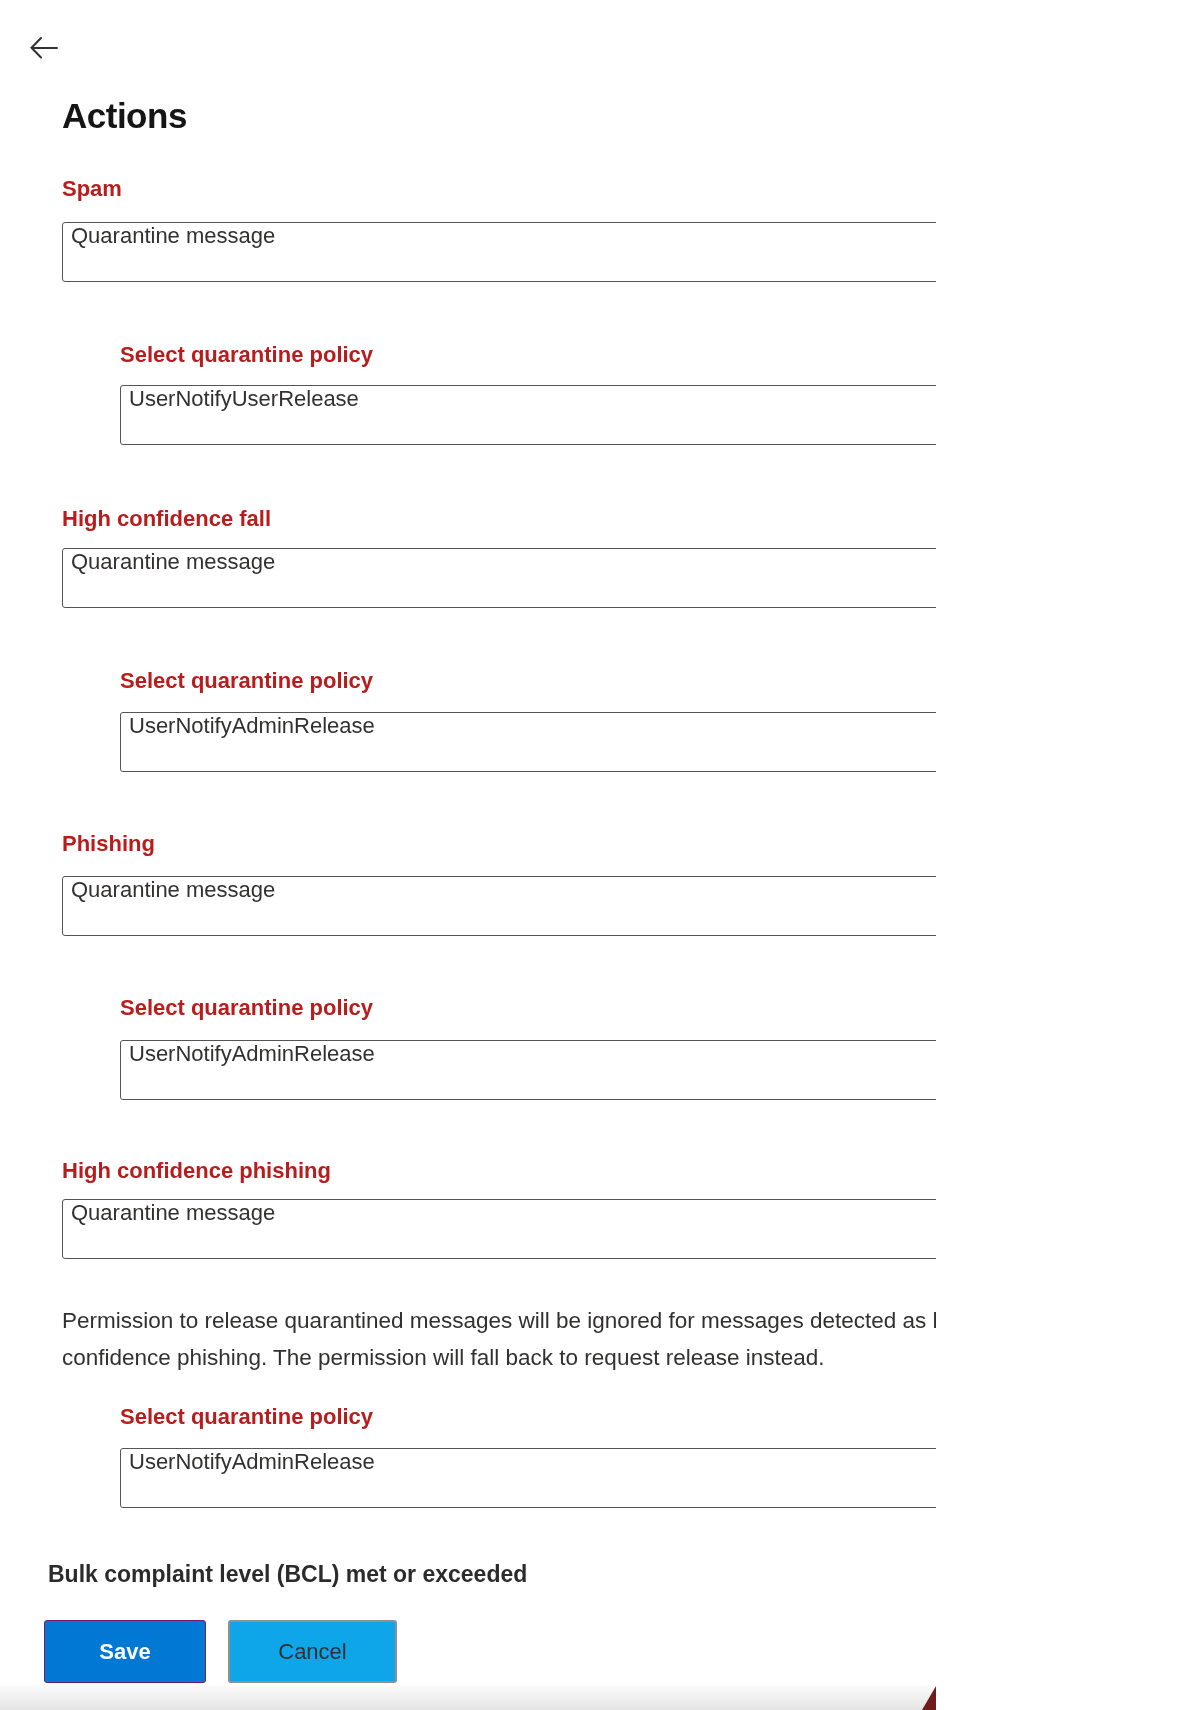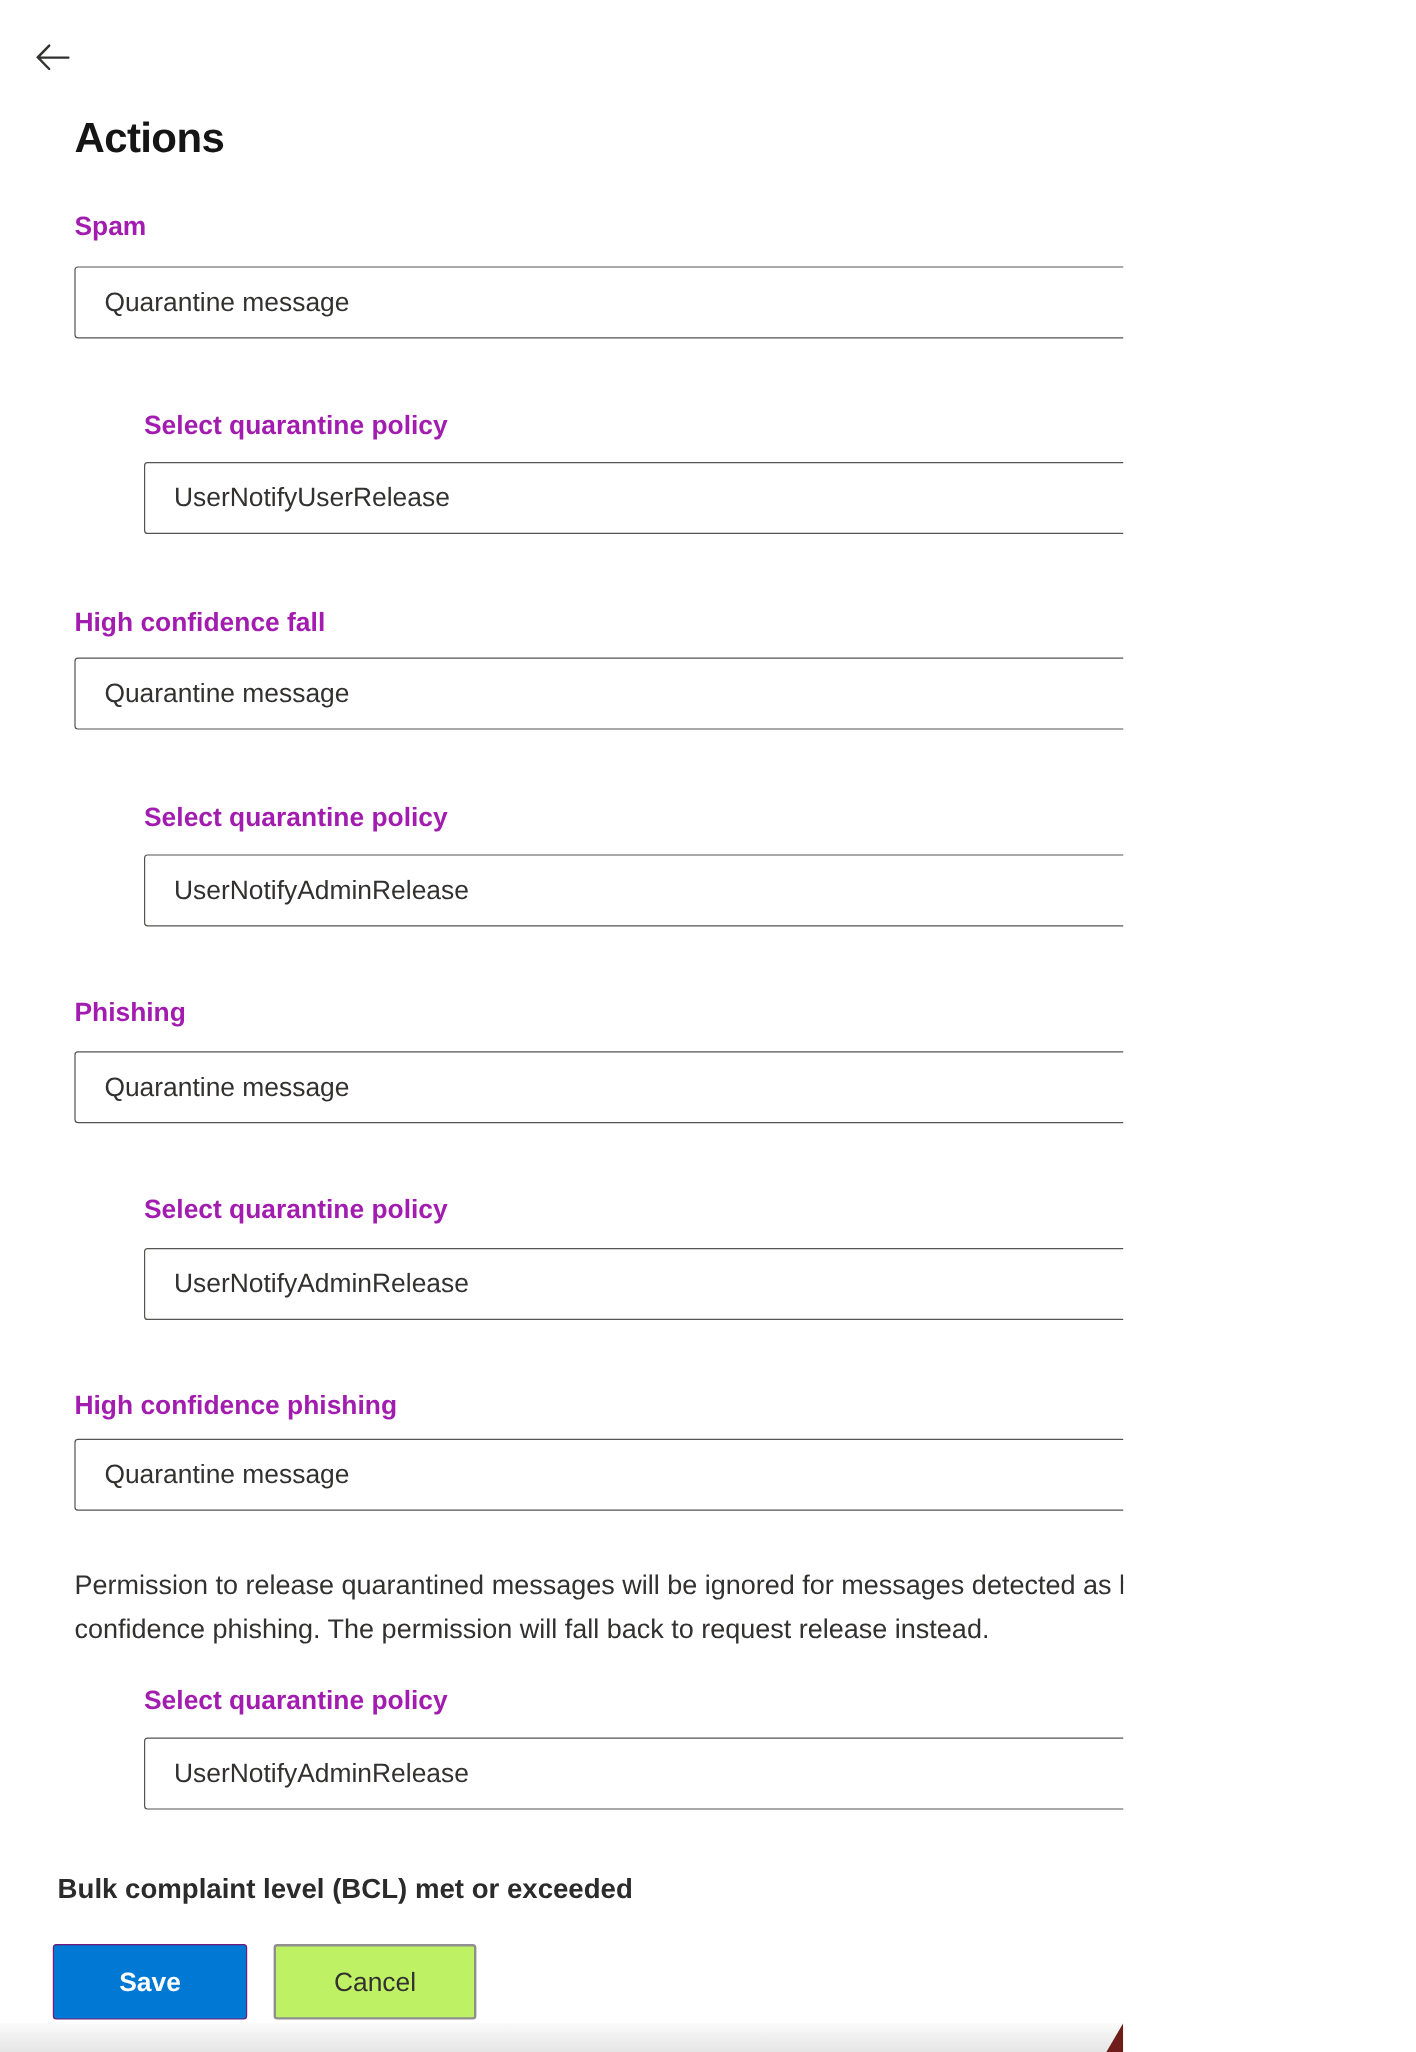--- a/index.html
+++ b/index.html
@@ -16,32 +16,32 @@
     background:transparent;border:none;padding:0;margin:0;
     cursor:pointer;display:flex;align-items:center;justify-content:center;
   }
   .page-title{
     position:absolute;left:62px;top:96px;
     font-size:35px;font-weight:700;color:#151515;
     letter-spacing:-0.5px;
   }
   .field-label{
     position:absolute;
-    font-size:22px;font-weight:600;color:#a21caf;
+    font-size:22px;font-weight:600;color:#b91c1c;
     white-space:nowrap;
   }
   .dropdown{
     position:absolute;
     height:60px;
     background:#ffffff;
     border:1.5px solid #565452;
     border-radius:3px;
     box-sizing:border-box;
-    display:flex;align-items:center;
-    padding-left:24px;padding-right:60px;
+    display:flex;
+    padding-left:8px;padding-right:60px;
     cursor:pointer;
   }
   .dropdown .value{
     font-size:22px;color:#323130;white-space:nowrap;
   }
   .dropdown .chev{
     position:absolute;right:22px;top:50%;
     transform:translateY(-50%);
   }
   .note{
@@ -58,21 +58,21 @@
     display:flex;align-items:center;justify-content:center;
     font-size:22px;border-radius:3px;box-sizing:border-box;cursor:pointer;
     font-family:inherit;
   }
   .btn-save{
     left:44px;width:162px;
     background:#0078d4;border:1px solid #701a75;color:#ffffff;font-weight:600;
   }
   .btn-cancel{
     left:228px;width:169px;
-    background:#bef264;border:2px solid #8f8f8f;color:#323130;font-weight:400;
+    background:#0ea5e9;border:2px solid #8f8f8f;color:#323130;font-weight:400;
   }
   .side-widget{
     position:absolute;left:1050px;width:96px;
     display:flex;align-items:center;justify-content:center;cursor:pointer;
   }
   .side-help{top:1416px;height:98px;background:#067d84;}
   .side-feedback{top:1514px;height:97px;background:#222222;}
   .bottom-strip{
     position:absolute;left:0;top:1686px;width:1180px;height:24px;
     background:linear-gradient(to bottom,#fafafa,#e5e5e5);

